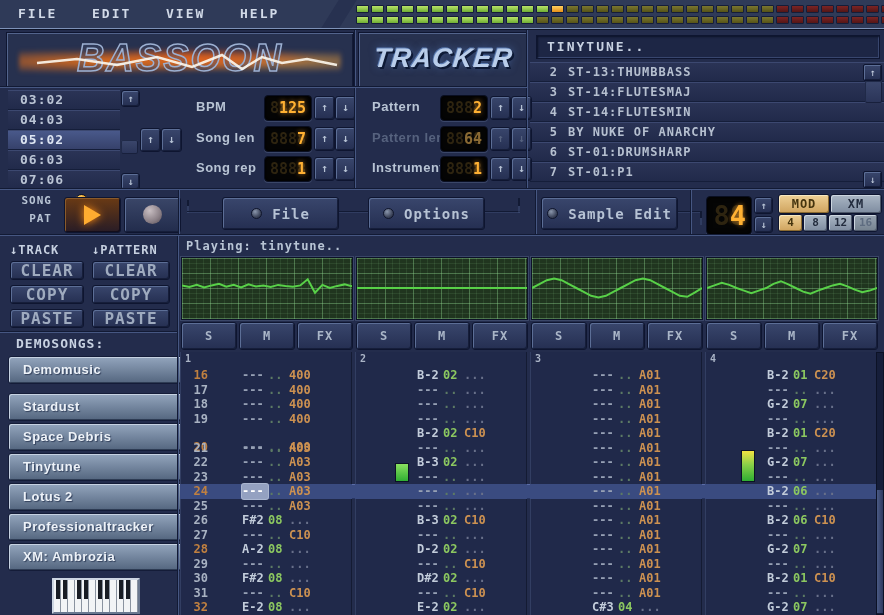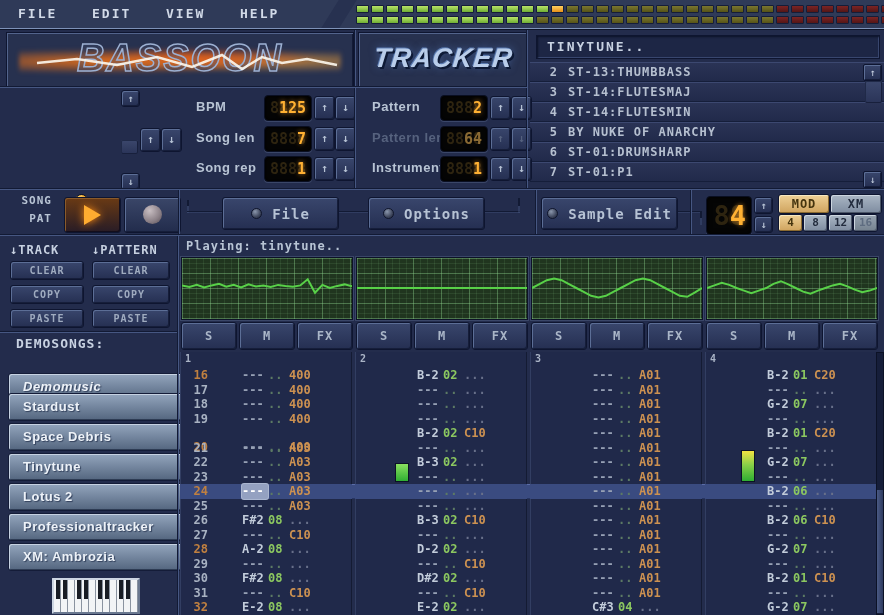--- a/index.html
+++ b/index.html
@@ -100,21 +100,21 @@
   .led-dot{width:9px;height:9px;border-radius:50%;background:radial-gradient(circle at 35% 30%,#8a96ac,#40485e 60%,#20263a);border:1px solid #10162c}
   .mode-btn{position:absolute;width:50px;height:18px;font-size:12px;line-height:18px;letter-spacing:1px}
   .chan-btn{position:absolute;width:23px;height:16px;font-size:11px;line-height:16px}
   .amber{background:linear-gradient(#eed096,#cfa35e);color:#46350f;box-shadow:inset 1px 1px 0 #f8e8c0,inset -1px -1px 0 #8a6a30}
   .grey{background:linear-gradient(#aab6c4,#7e8ca0);color:#232c3e;box-shadow:inset 1px 1px 0 #cdd6e0,inset -1px -1px 0 #4c5668}
   .grey.dis{color:#5e6c80;background:linear-gradient(#96a2b0,#75828f)}
   .trace{position:absolute;background:linear-gradient(#121a34 50%,#46578260 50%)}
 
   
   .clip-header{position:absolute;font-size:12px;font-weight:bold;letter-spacing:1px;color:#c6d0e0}
-  .clip-btn{position:absolute;height:17px;font-size:10px;line-height:17px;letter-spacing:1px;color:#9fabbf}
+  .clip-btn{position:absolute;height:17px;font-size:16px;line-height:17px;letter-spacing:1px;color:#9fabbf}
   .demo-label{position:absolute;left:16px;top:336px;font-size:13px;font-weight:bold;letter-spacing:1px;color:#c8d2e2}
   .demo-btn{position:absolute;left:8px;width:162px;height:26px;border-radius:3px;border:1px solid #141c38;cursor:pointer;
         background:linear-gradient(#93a5bd,#54667f);box-shadow:inset 1px 1px 0 #c6d2e2,inset -1px -1px 0 #2e3c54;
         font-family:"Liberation Sans",sans-serif;font-weight:bold;font-size:13px;color:#edf2f8;
         text-shadow:1px 1px 1px #33415c;text-align:left;padding-left:14px;line-height:26px;letter-spacing:.5px}
   .piano{position:absolute;left:52px;top:578px;width:84px;height:32px;background:#f2f4f6;border:2px solid;
         border-color:#cdd6e2 #6a7890 #6a7890 #cdd6e2;border-radius:1px;cursor:pointer;
         background-image:repeating-linear-gradient(90deg,transparent 0 6px,#8a93a0 6px 7px)}
   .piano::before{content:"";position:absolute;left:2px;top:0;right:1px;height:58%;
         background:repeating-linear-gradient(90deg,#181c24 0 4px,transparent 4px 7px,#181c24 7px 11px,transparent 11px 21px)}
@@ -264,20 +264,27 @@
       <div class="sample-row"><span class="sample-num">3</span><span>ST-14:FLUTESMAJ</span></div>
       <div class="sample-row"><span class="sample-num">4</span><span>ST-14:FLUTESMIN</span></div>
       <div class="sample-row"><span class="sample-num">5</span><span>BY NUKE OF ANARCHY</span></div>
       <div class="sample-row"><span class="sample-num">6</span><span>ST-01:DRUMSHARP</span></div>
       <div class="sample-row"><span class="sample-num">7</span><span>ST-01:P1</span></div>
     </div>
   <div class="sbar-btn" style="top:64px">↑</div>
   <div class="sbar-thumb" style="top:81px;height:22px"></div>
   <div class="sbar-btn" style="top:171px">↓</div>
 
+  <div class="pos-list" id="pos-list">
+      <div class="pos-row">03:02</div>
+      <div class="pos-row">04:03</div>
+      <div class="pos-row sel">05:02</div>
+      <div class="pos-row">06:03</div>
+      <div class="pos-row">07:06</div>
+    </div>
   <div class="spin sm btn" style="left:121px;top:90px">↑</div>
   <div class="sbar-thumb" style="left:121px;right:auto;top:140px;height:14px;width:17px"></div>
   <div class="spin sm btn" style="left:121px;top:173px">↓</div>
   <div class="spin btn" style="left:140px;top:128px">↑</div>
   <div class="spin btn" style="left:161px;top:128px">↓</div>
 
   <div class="label" style="left:196px;top:99px">BPM</div>
   <div class="led small" style="left:264px;top:95px">
     <span class="ghost">8888</span>
       <span class="val">125</span>
@@ -384,21 +391,21 @@
       <div class="btn clip-btn" style="left: 10px; top: 261px; width: 72px;">CLEAR</div>
       <div class="btn clip-btn" style="left: 10px; top: 285px; width: 72px;">COPY</div>
       <div class="btn clip-btn" style="left: 10px; top: 309px; width: 72px;">PASTE</div>
       <div class="btn clip-btn" style="left: 92px; top: 261px; width: 76px;">CLEAR</div>
       <div class="btn clip-btn" style="left: 92px; top: 285px; width: 76px;">COPY</div>
       <div class="btn clip-btn" style="left: 92px; top: 309px; width: 76px;">PASTE</div>
     </div>
   <div class="hline" style="left:0;top:331px;width:177px"></div>
   <div class="demo-label">DEMOSONGS:</div>
   <div id="demo-buttons">
-      <div class="demo-btn" style="top: 373px; font-style: italic;">Demomusic</div>
+      <div class="demo-btn" style="top: 356px;">Demomusic</div>
       <div class="demo-btn" style="top: 393px;">Stardust</div>
       <div class="demo-btn" style="top: 423px;">Space Debris</div>
       <div class="demo-btn" style="top: 453px;">Tinytune</div>
       <div class="demo-btn" style="top: 483px;">Lotus 2</div>
       <div class="demo-btn" style="top: 513px;">Professionaltracker</div>
       <div class="demo-btn" style="top: 543px;">XM: Ambrozia</div>
     </div>
   <div class="piano"></div>
 
   <div class="playing">Playing: tinytune..</div>

